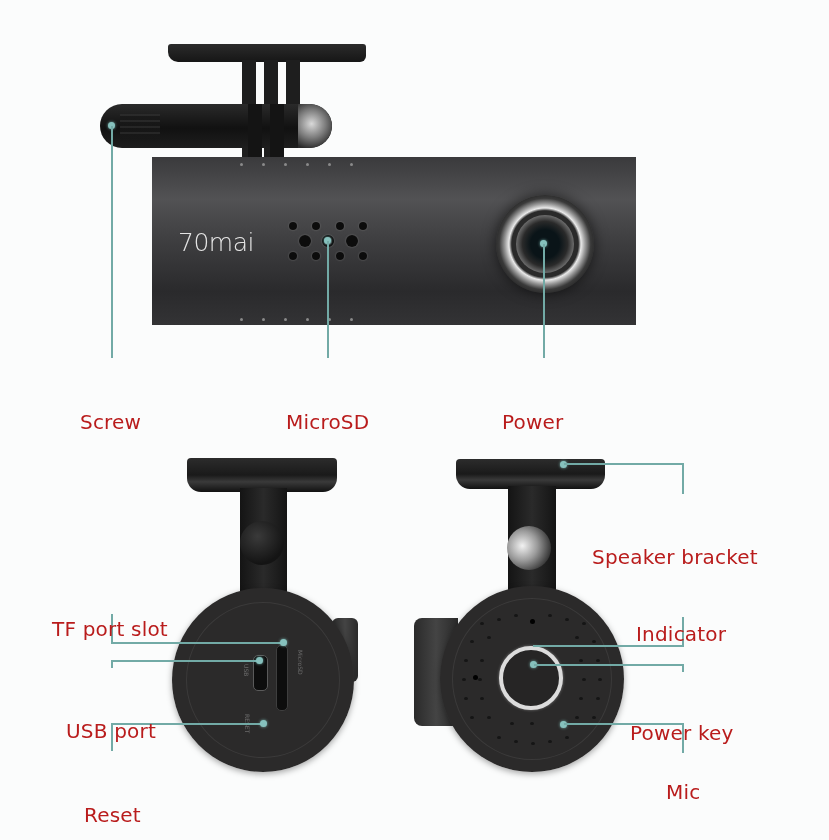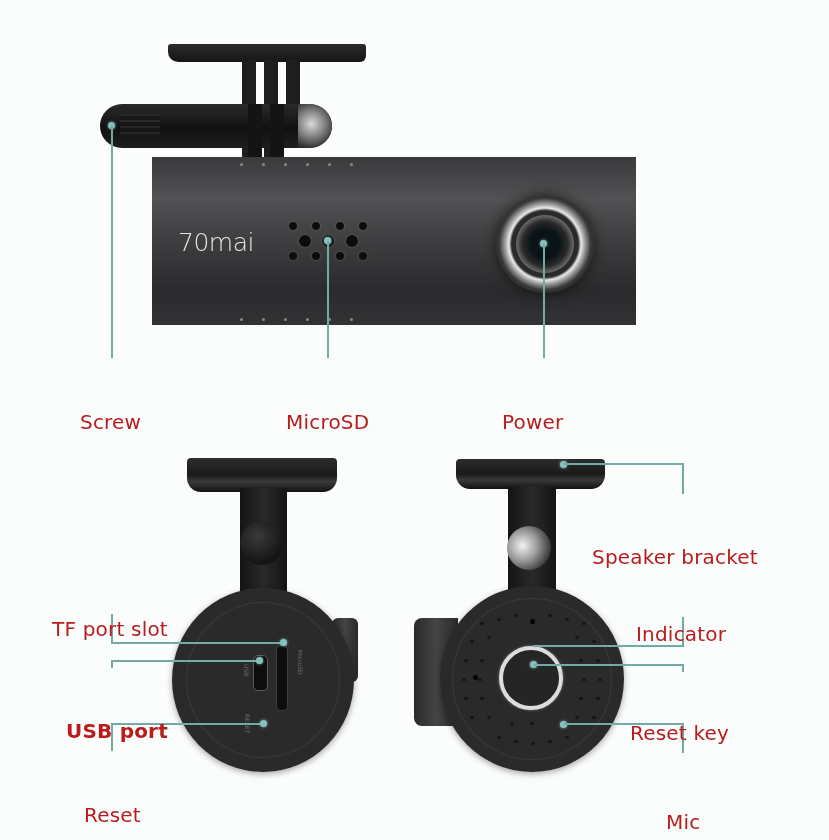--- a/index.html
+++ b/index.html
@@ -205,21 +205,21 @@
 
     <div class="vline" style="left:111px;top:660px;height:8px;"></div>
     <div class="hline" style="left:111px;top:660px;width:148px;"></div>
     <div class="dot" style="left:256px;top:657px;"></div>
 
     <div class="hline" style="left:111px;top:723px;width:152px;"></div>
     <div class="vline" style="left:111px;top:723px;height:28px;"></div>
     <div class="dot" style="left:260px;top:720px;"></div>
 
     <div class="label" style="left:52px;top:579px;">TF port slot</div>
-    <div class="label" style="left:66px;top:681px;font-weight:bold;">USB port</div>
+    <div class="label" style="left:66px;top:681px;">USB port</div>
     <div class="label" style="left:84px;top:765px;">Reset</div>
   </div>
 
   <div>
     <div class="plate" style="left:456px;top:459px;width:149px;height:30px;"></div>
     <div class="stem" style="left:508px;top:486px;width:48px;height:112px;"></div>
     <div class="ball-chrome" style="left:507px;top:526px;width:44px;height:44px;"></div>
     <div class="side-nub" style="left:414px;top:618px;width:44px;height:108px;border-radius:8px 0 0 8px;"></div>
     <div class="disc" style="left:440px;top:586px;width:184px;height:186px;"></div>
     <div class="disc-rim" style="left:452px;top:598px;width:160px;height:162px;"></div>
@@ -274,17 +274,17 @@
     <div class="dot" style="left:530px;top:661px;"></div>
     <div class="hline" style="left:534px;top:664px;width:150px;"></div>
     <div class="vline" style="left:682px;top:664px;height:8px;"></div>
 
     <div class="dot" style="left:560px;top:721px;"></div>
     <div class="hline" style="left:564px;top:723px;width:120px;"></div>
     <div class="vline" style="left:682px;top:723px;height:30px;"></div>
 
     <div class="label" style="left:592px;top:507px;">Speaker bracket</div>
     <div class="label" style="left:636px;top:584px;">Indicator</div>
-    <div class="label" style="left:630px;top:683px;">Reset key</div>
-    <div class="label" style="left:666px;top:772px;">Mic</div>
+    <div class="label" style="left:630px;top:683px;">Power key</div>
+    <div class="label" style="left:666px;top:742px;">Mic</div>
   </div>
 
 </div>
 
 </body></html>

